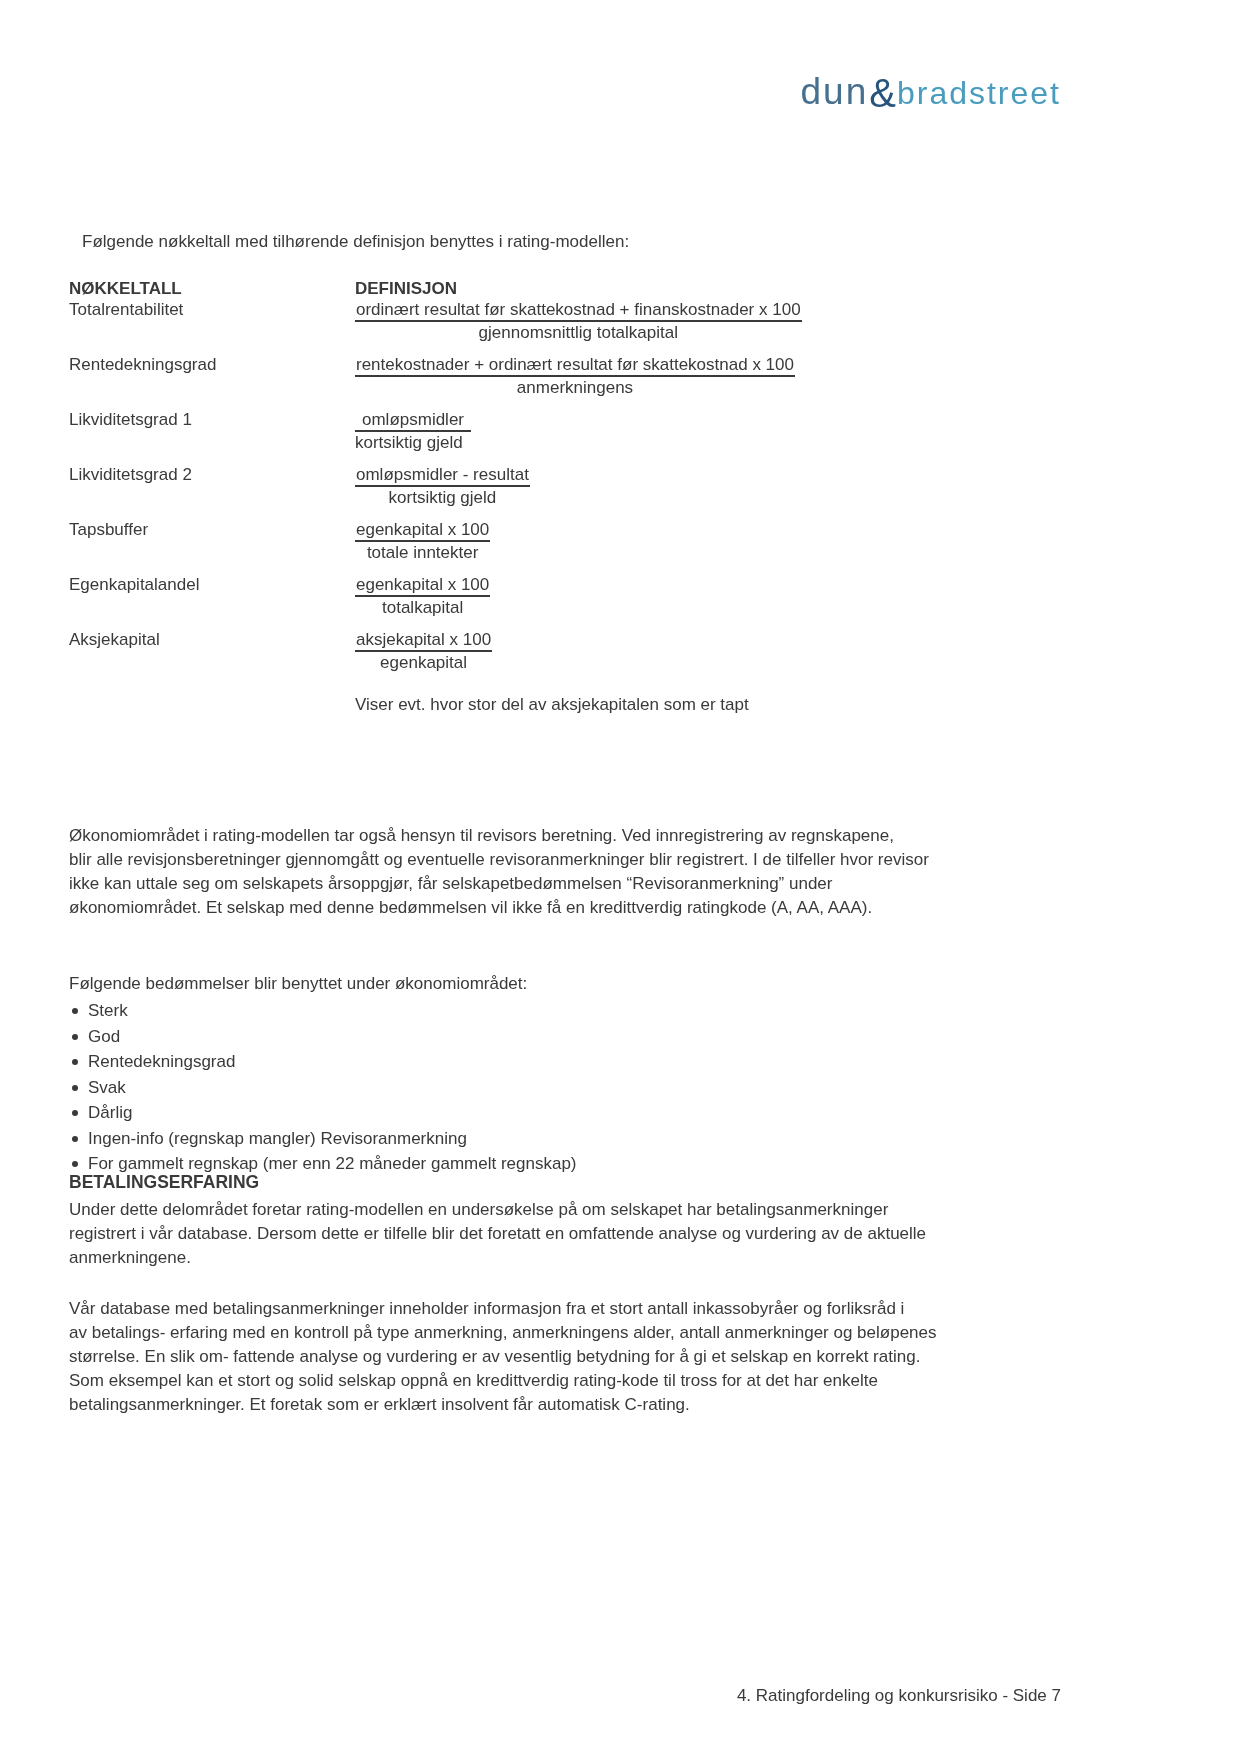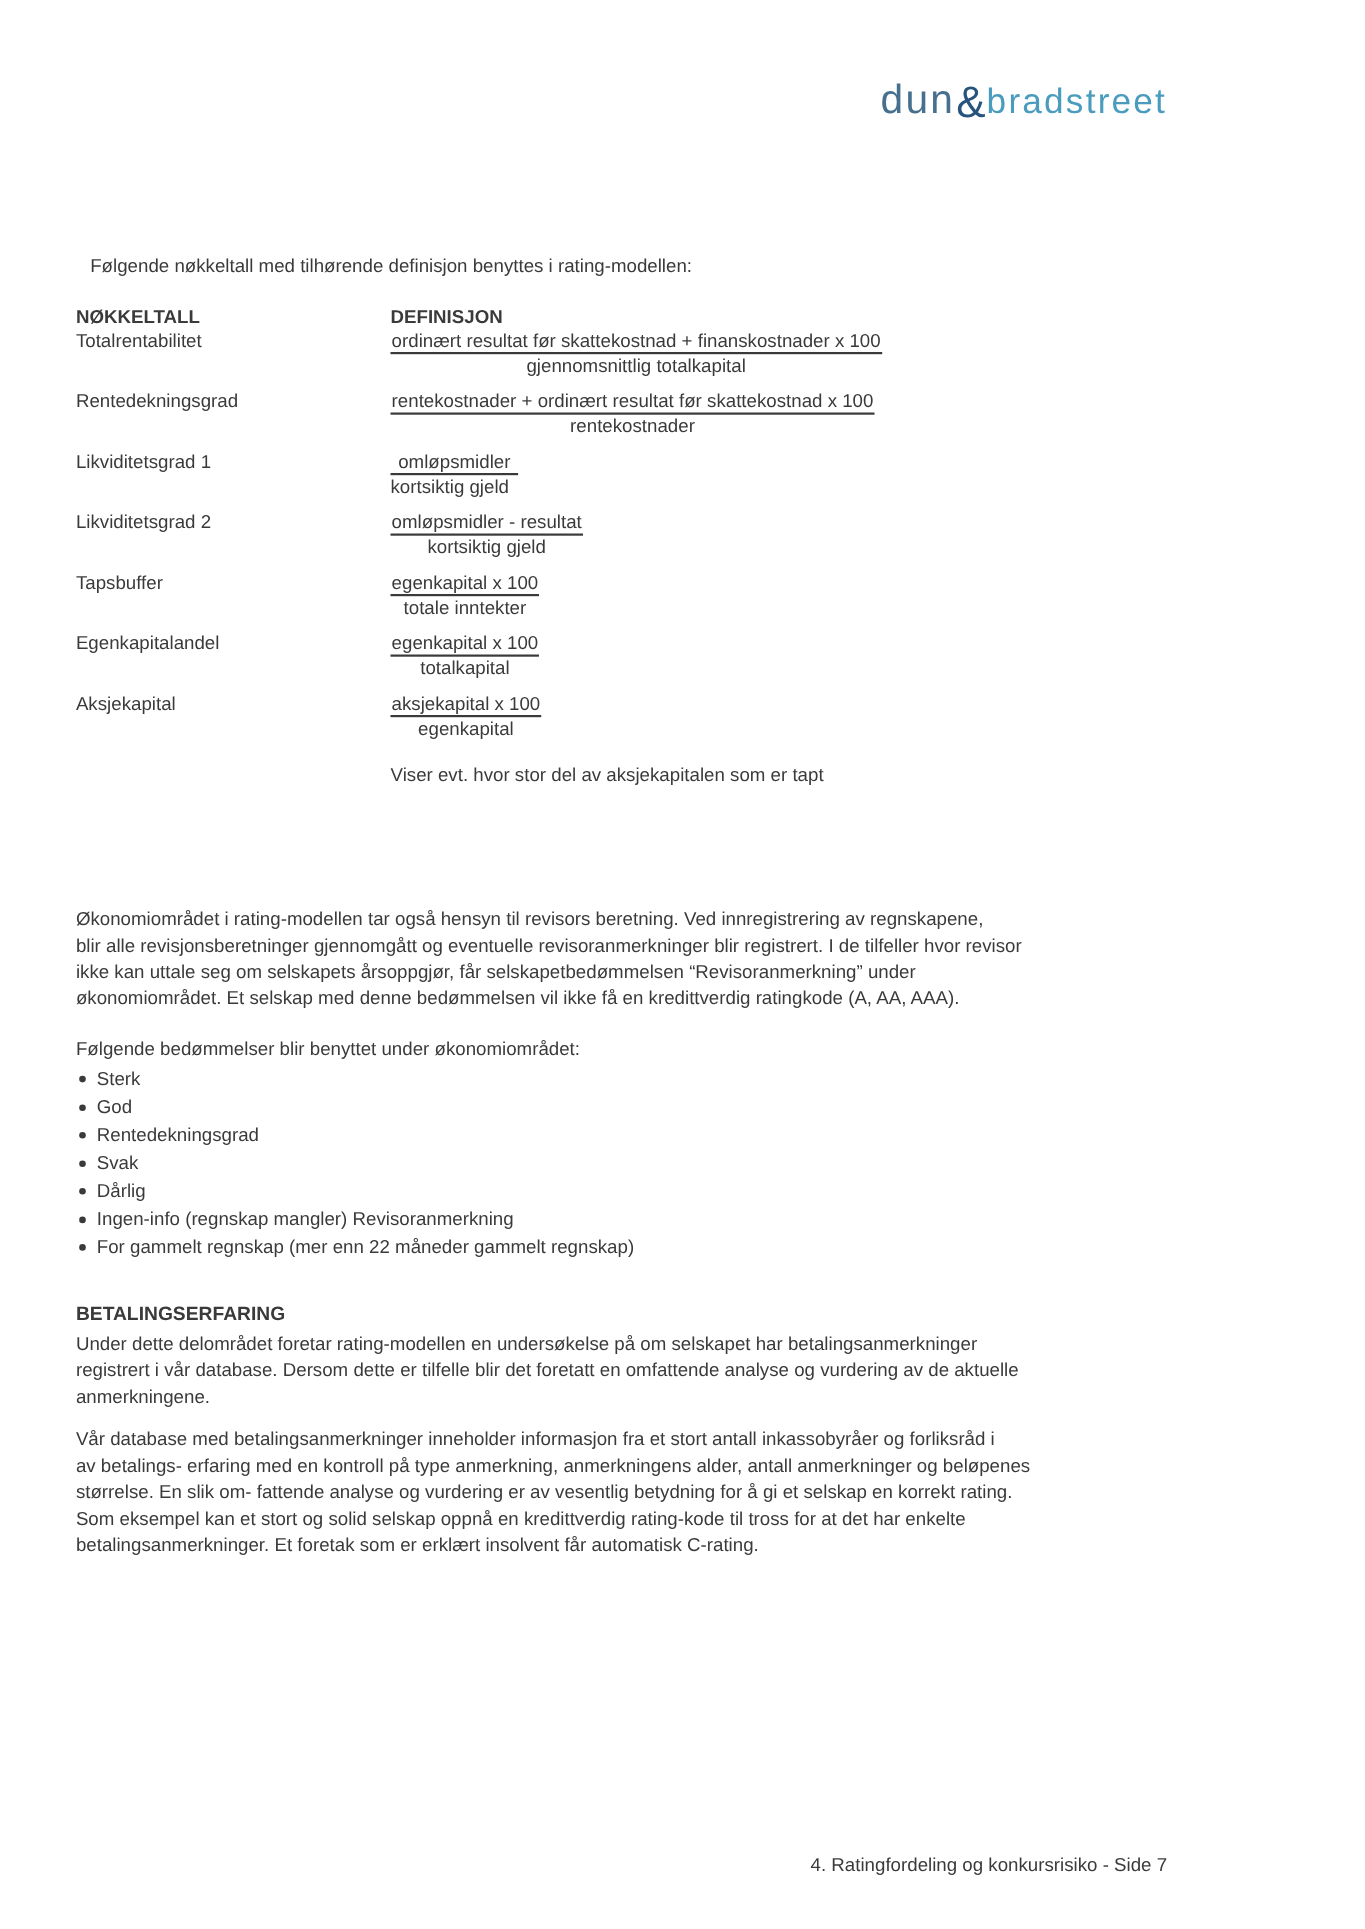--- a/index.html
+++ b/index.html
@@ -29,26 +29,26 @@
   .fraction{display:inline-block;text-align:center;vertical-align:top;}
   .frac-num{display:block;border-bottom:2px solid var(--text,#3a3a3a);padding:0 1px;}
   .frac-den{display:block;}
   .num-pad .frac-num{padding:0 7px;}
   .num-pad{text-align:left;}
   .t-note{margin-top:21px;padding-left:286px;line-height:21px;}
   
   .para{position:absolute;left:69px;margin:0;}
   .para .line{white-space:nowrap;}
   .p-economy{top:824px;}
-  .assess{position:absolute;left:69px;top:942px;}
+  .assess{position:absolute;left:69px;top:972px;}
   .bullets{list-style:none;margin:2px 0 0 0;padding:0;}
   .bullets li{display:flex;line-height:25.5px;}
   .dot{width:6px;height:6px;border-radius:50%;background:var(--text,#3a3a3a);margin:10px 10px 0 3px;flex:0 0 6px;}
   .betaling{position:absolute;left:69px;top:1170px;}
-  .betaling h3{margin:12px 0 4px 0;font-size:17.5px;line-height:24px;font-weight:bold;}
+  .betaling h3{margin:0 0 4px 0;font-size:17.5px;line-height:24px;font-weight:bold;}
   .p-database{top:1297px;}
   
   .footer{position:absolute;top:1684px;right:180px;line-height:24px;}
 </style>
 </head>
 <body>
 
 <div class="page">
 
   <div class="logo">
@@ -68,21 +68,21 @@
       <span class="fraction">
         <span class="frac-num">ordinært resultat før skattekostnad + finanskostnader x 100</span>
         <span class="frac-den">gjennomsnittlig totalkapital</span>
       </span>
     </div>
 
     <div class="t-row">
       <span class="col1">Rentedekningsgrad</span>
       <span class="fraction">
         <span class="frac-num">rentekostnader + ordinært resultat før skattekostnad x 100</span>
-        <span class="frac-den">rentekostnader</span>
+        <span class="frac-den">anmerkningens</span>
       </span>
     </div>
 
     <div class="t-row">
       <span class="col1">Likviditetsgrad 1</span>
       <span class="fraction num-pad">
         <span class="frac-num">omløpsmidler</span>
         <span class="frac-den">kortsiktig gjeld</span>
       </span>
     </div>

